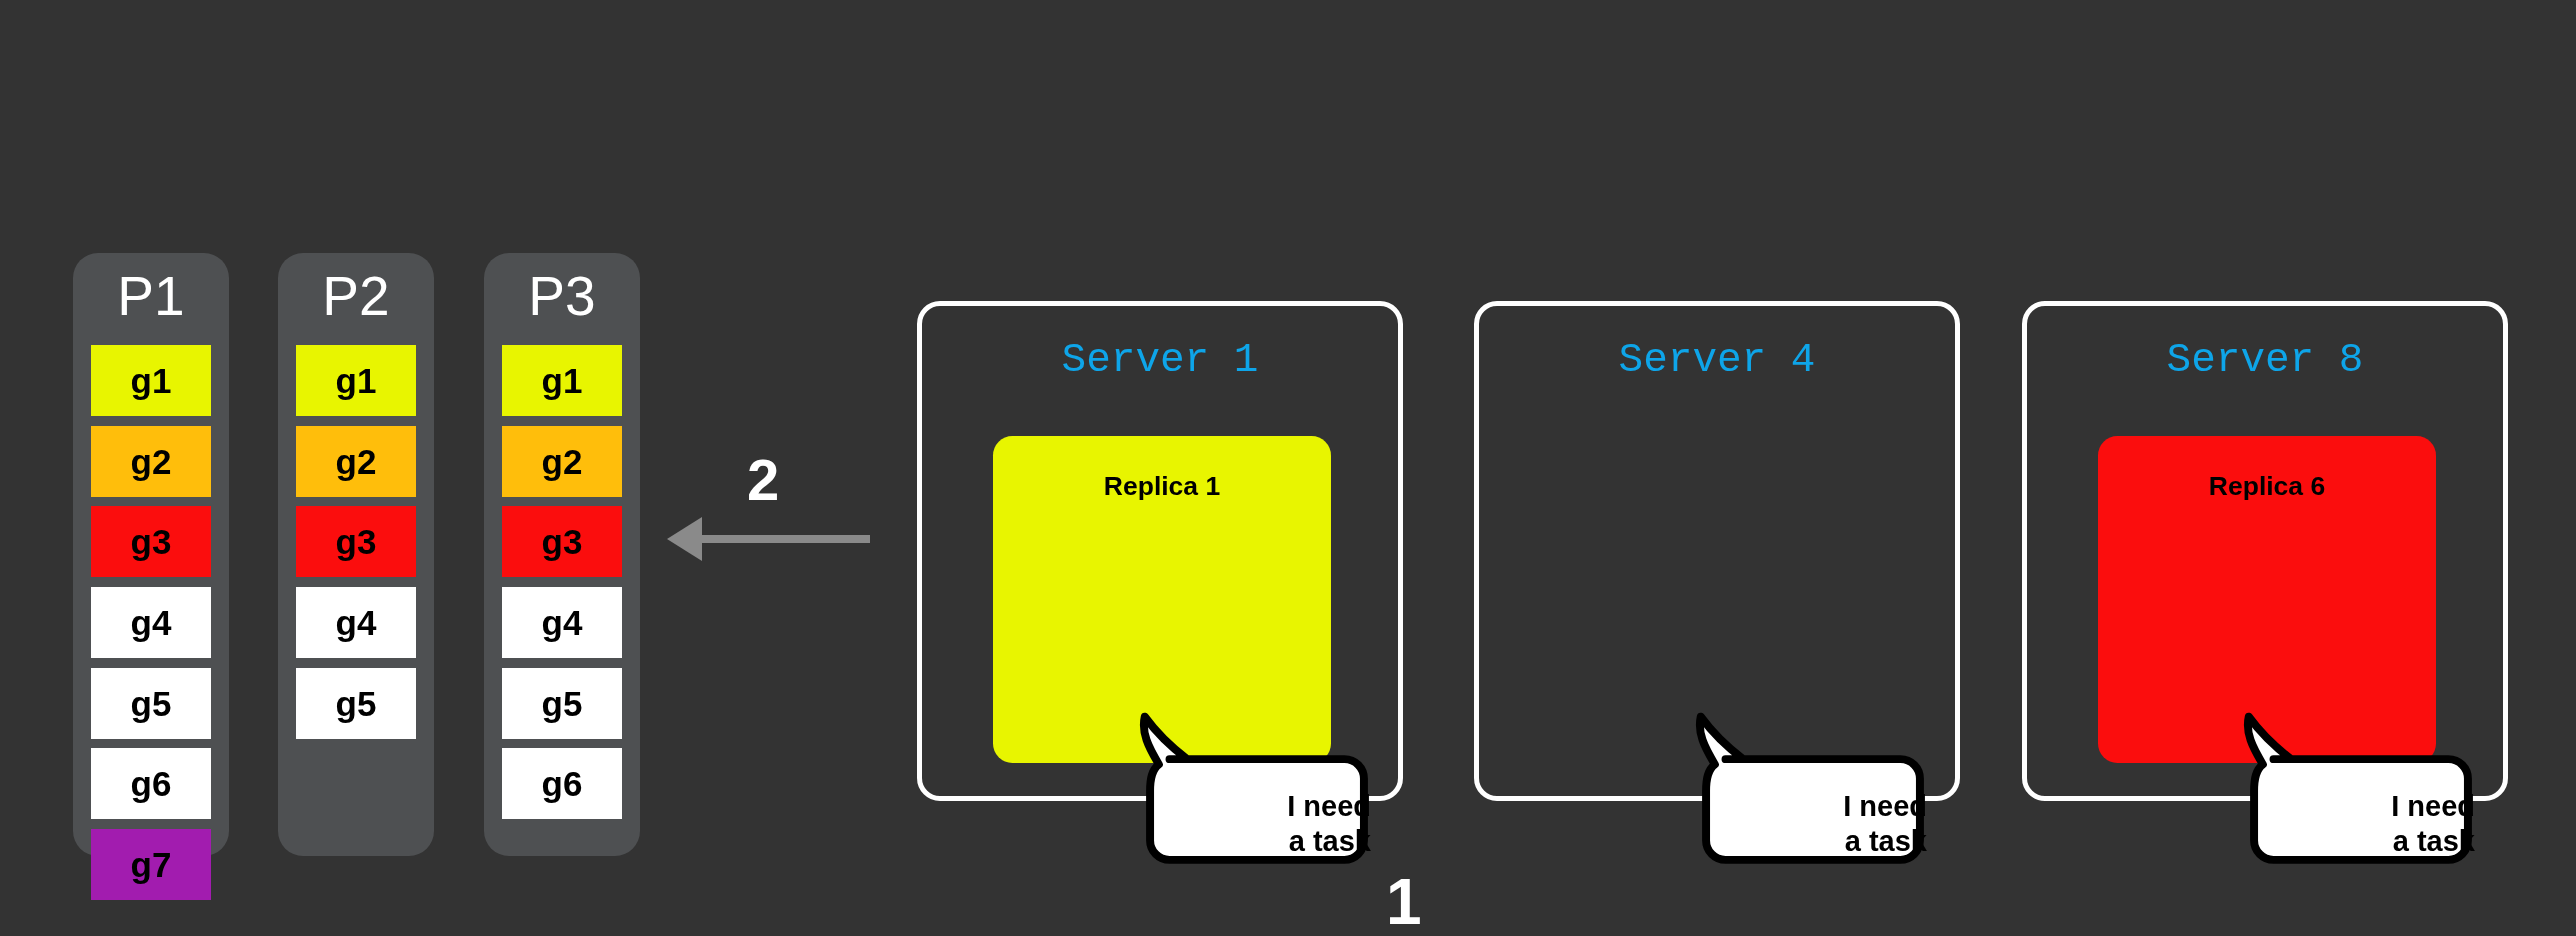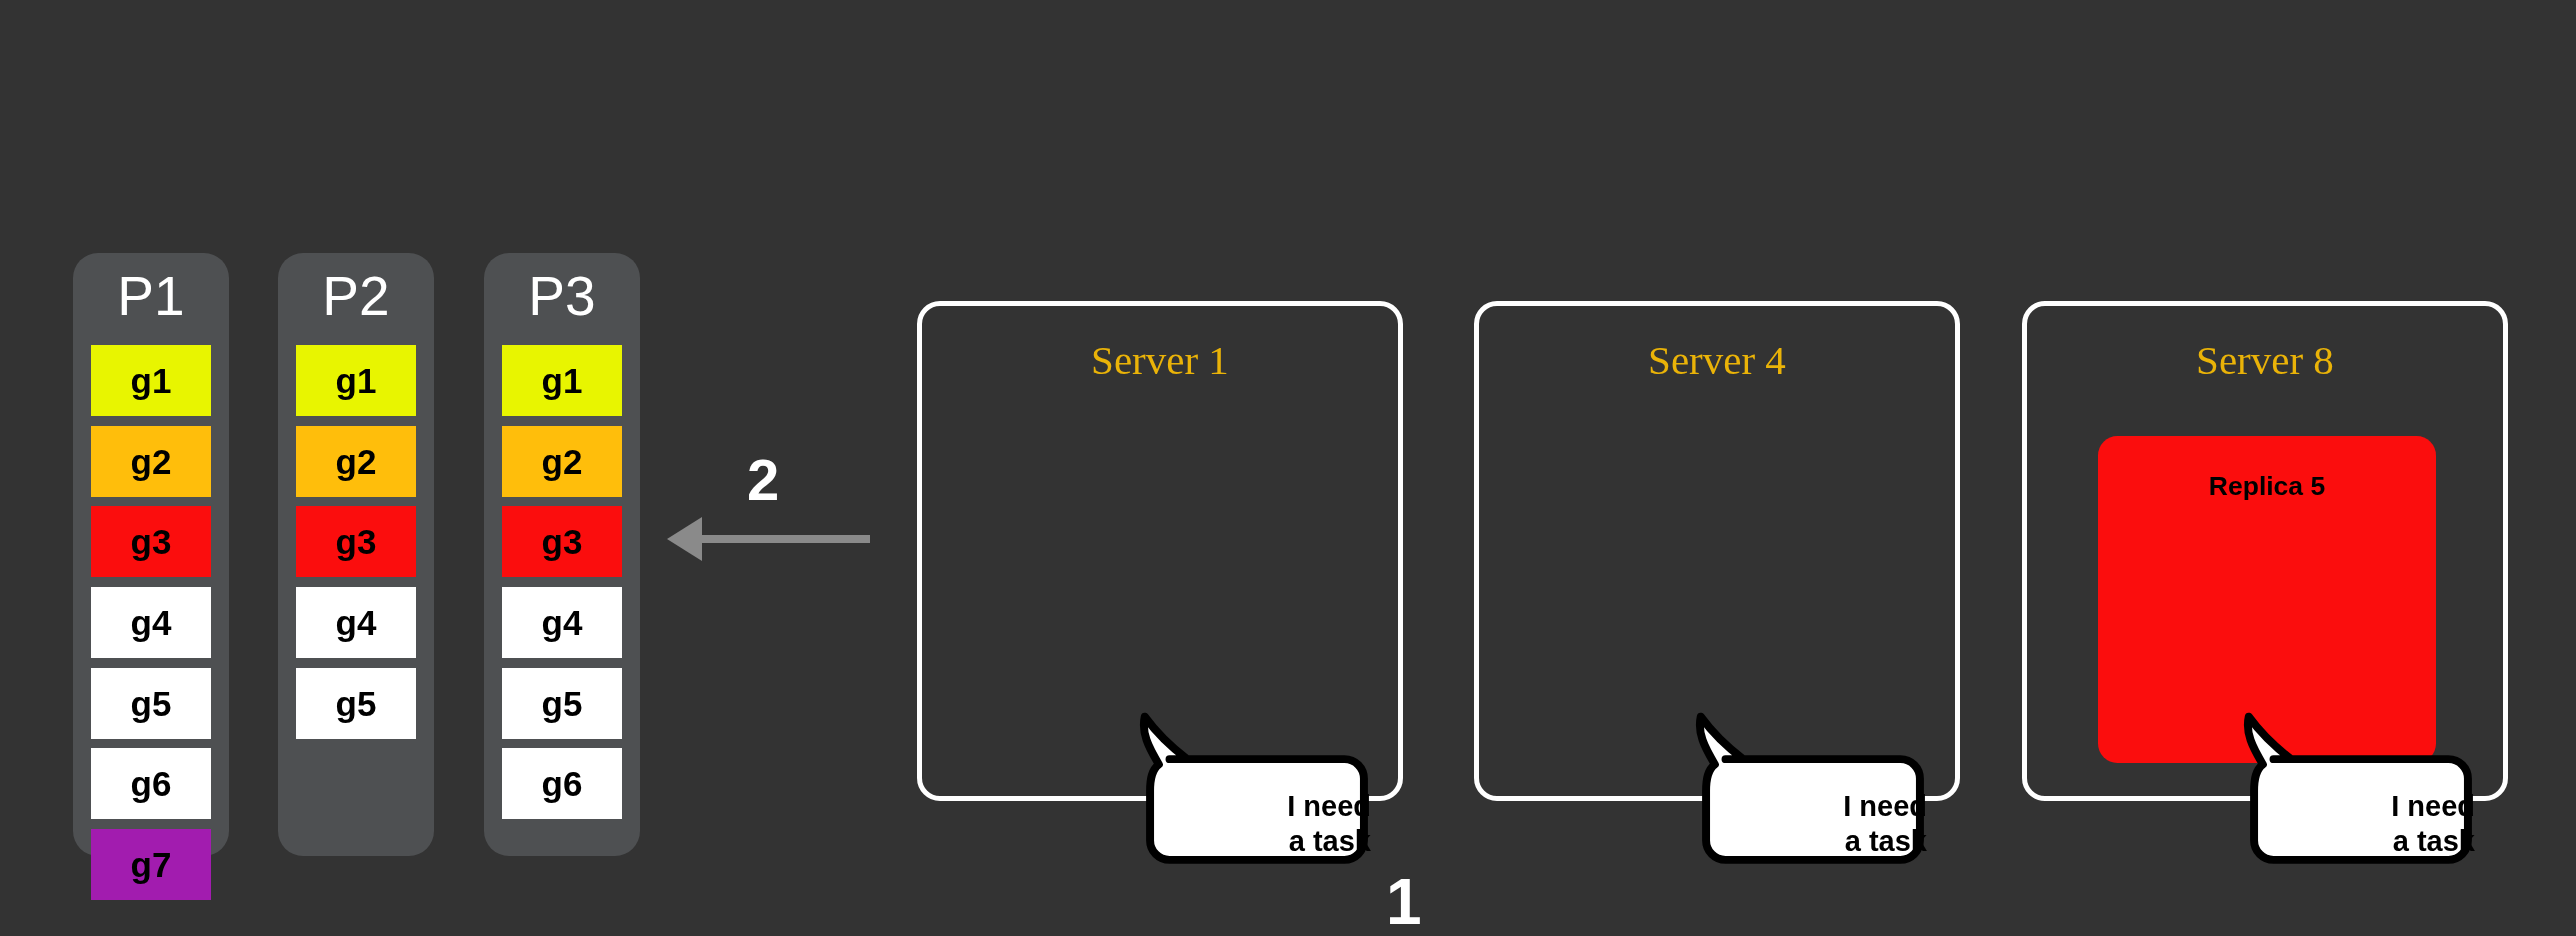--- a/index.html
+++ b/index.html
@@ -91,24 +91,24 @@
     border-radius: 23px;
     box-sizing: border-box;
     background: transparent;
   }
   .server-title {
     position: absolute;
     left: 0;
     right: 0;
     top: 34px;
     text-align: center;
-    color: #eab308;
+    color: #0ea5e9;
     font-size: 41px;
     font-weight: 400;
-    font-family: Liberation Serif, serif;
+    font-family: Liberation Mono, monospace;
     line-height: 1;
   }
   .replica {
     position: absolute;
     border-radius: 19.4px;
     display: flex;
     align-items: flex-start;
     justify-content: center;
     box-sizing: border-box;
     padding-top: 37px;
@@ -190,20 +190,23 @@
 
   <div class="step-number" style="left:747px; top:451px; font-size:58px;">2</div>
 
   <div class="arrow-wrap" style="left:667px; top:517px; width:203px; height:44px;">
     <div class="arrow-head"></div>
     <div class="arrow-shaft" style="width:168px;"></div>
   </div>
 
   <div class="server" style="left:917px; top:301px; width:486px; height:500px;">
     <div class="server-title">Server 1</div>
+  </div>
+  <div class="replica" style="left:993px; top:436px; width:338px; height:327px; background:#e8f500;">
+    <span class="replica-label">Replica 1</span>
   </div>
   <div class="bubble" style="left:1143px; top:752px;">
     <svg width="228" height="115" viewBox="0 0 258 130">
       <path d="M 30 8
                L 228 8
                A 22 22 0 0 1 250 30
                L 250 100
                A 22 22 0 0 1 228 122
                L 30 122
                A 22 22 0 0 1 8 100
@@ -236,21 +239,21 @@
                Z" fill="#ffffff" stroke="#000000" stroke-width="9" stroke-linejoin="round"></path>
     </svg>
     <div class="bubble-text">I need
 a task</div>
   </div>
 
   <div class="server" style="left:2022px; top:301px; width:486px; height:500px;">
     <div class="server-title">Server 8</div>
   </div>
   <div class="replica" style="left:2098px; top:436px; width:338px; height:327px; background:#fb0d0d;">
-    <span class="replica-label">Replica 5</span>
+    <span class="replica-label">Replica 6</span>
   </div>
   <div class="bubble" style="left:2247px; top:752px;">
     <svg width="228" height="115" viewBox="0 0 258 130">
       <path d="M 30 8
                L 228 8
                A 22 22 0 0 1 250 30
                L 250 100
                A 22 22 0 0 1 228 122
                L 30 122
                A 22 22 0 0 1 8 100

